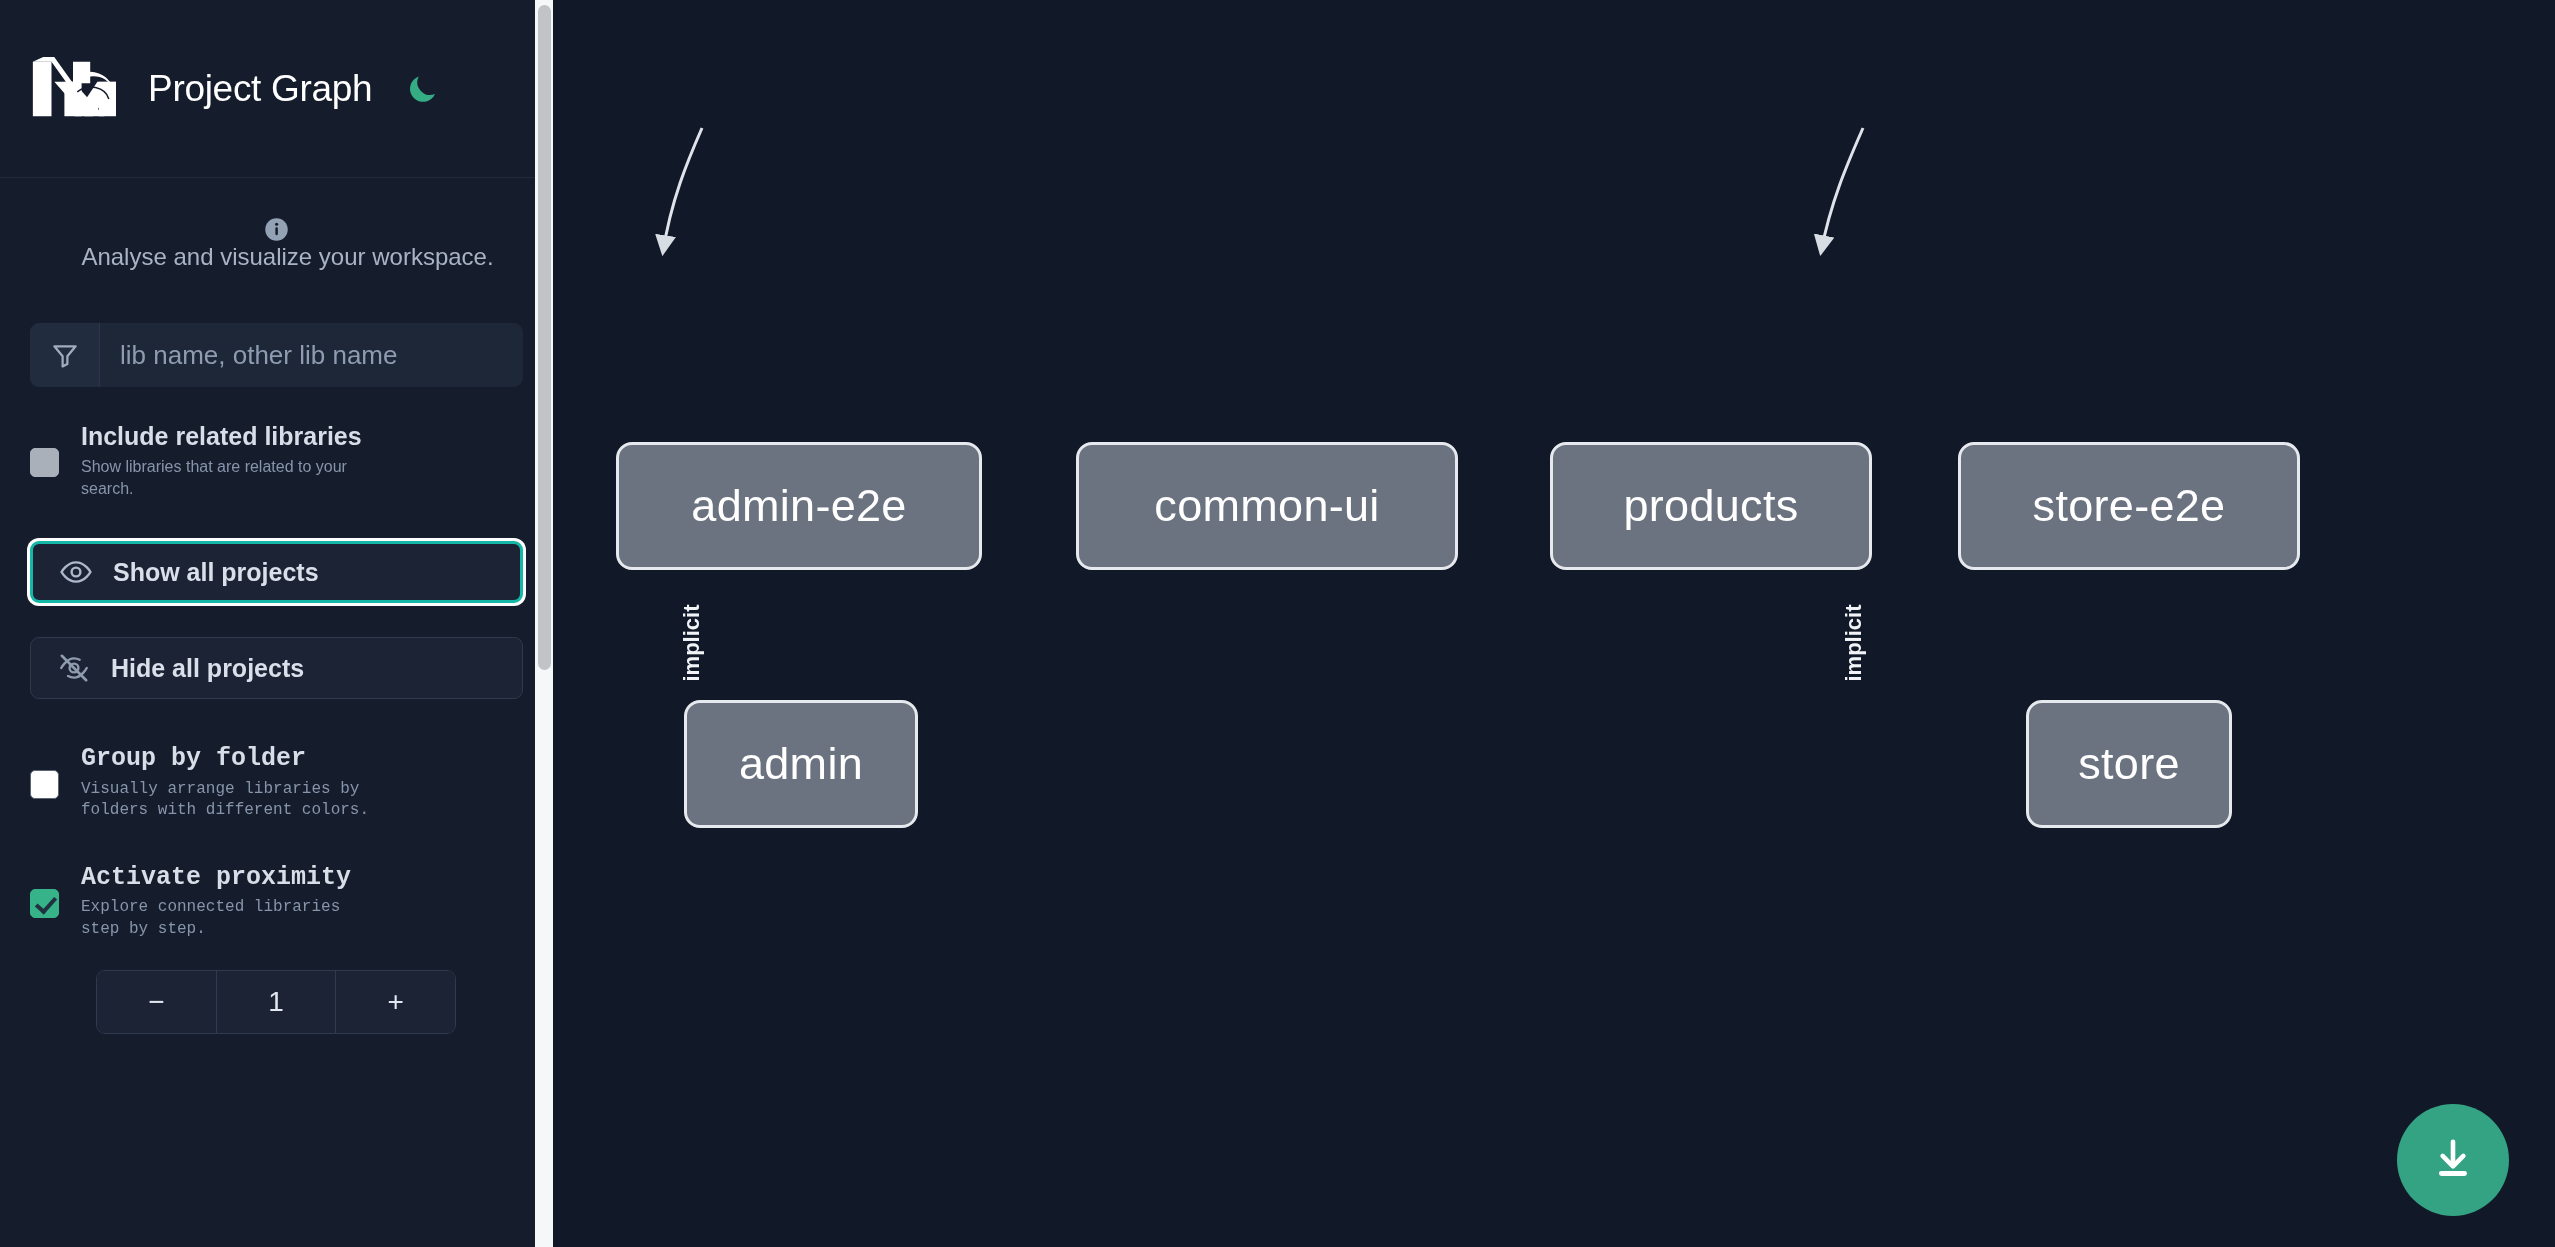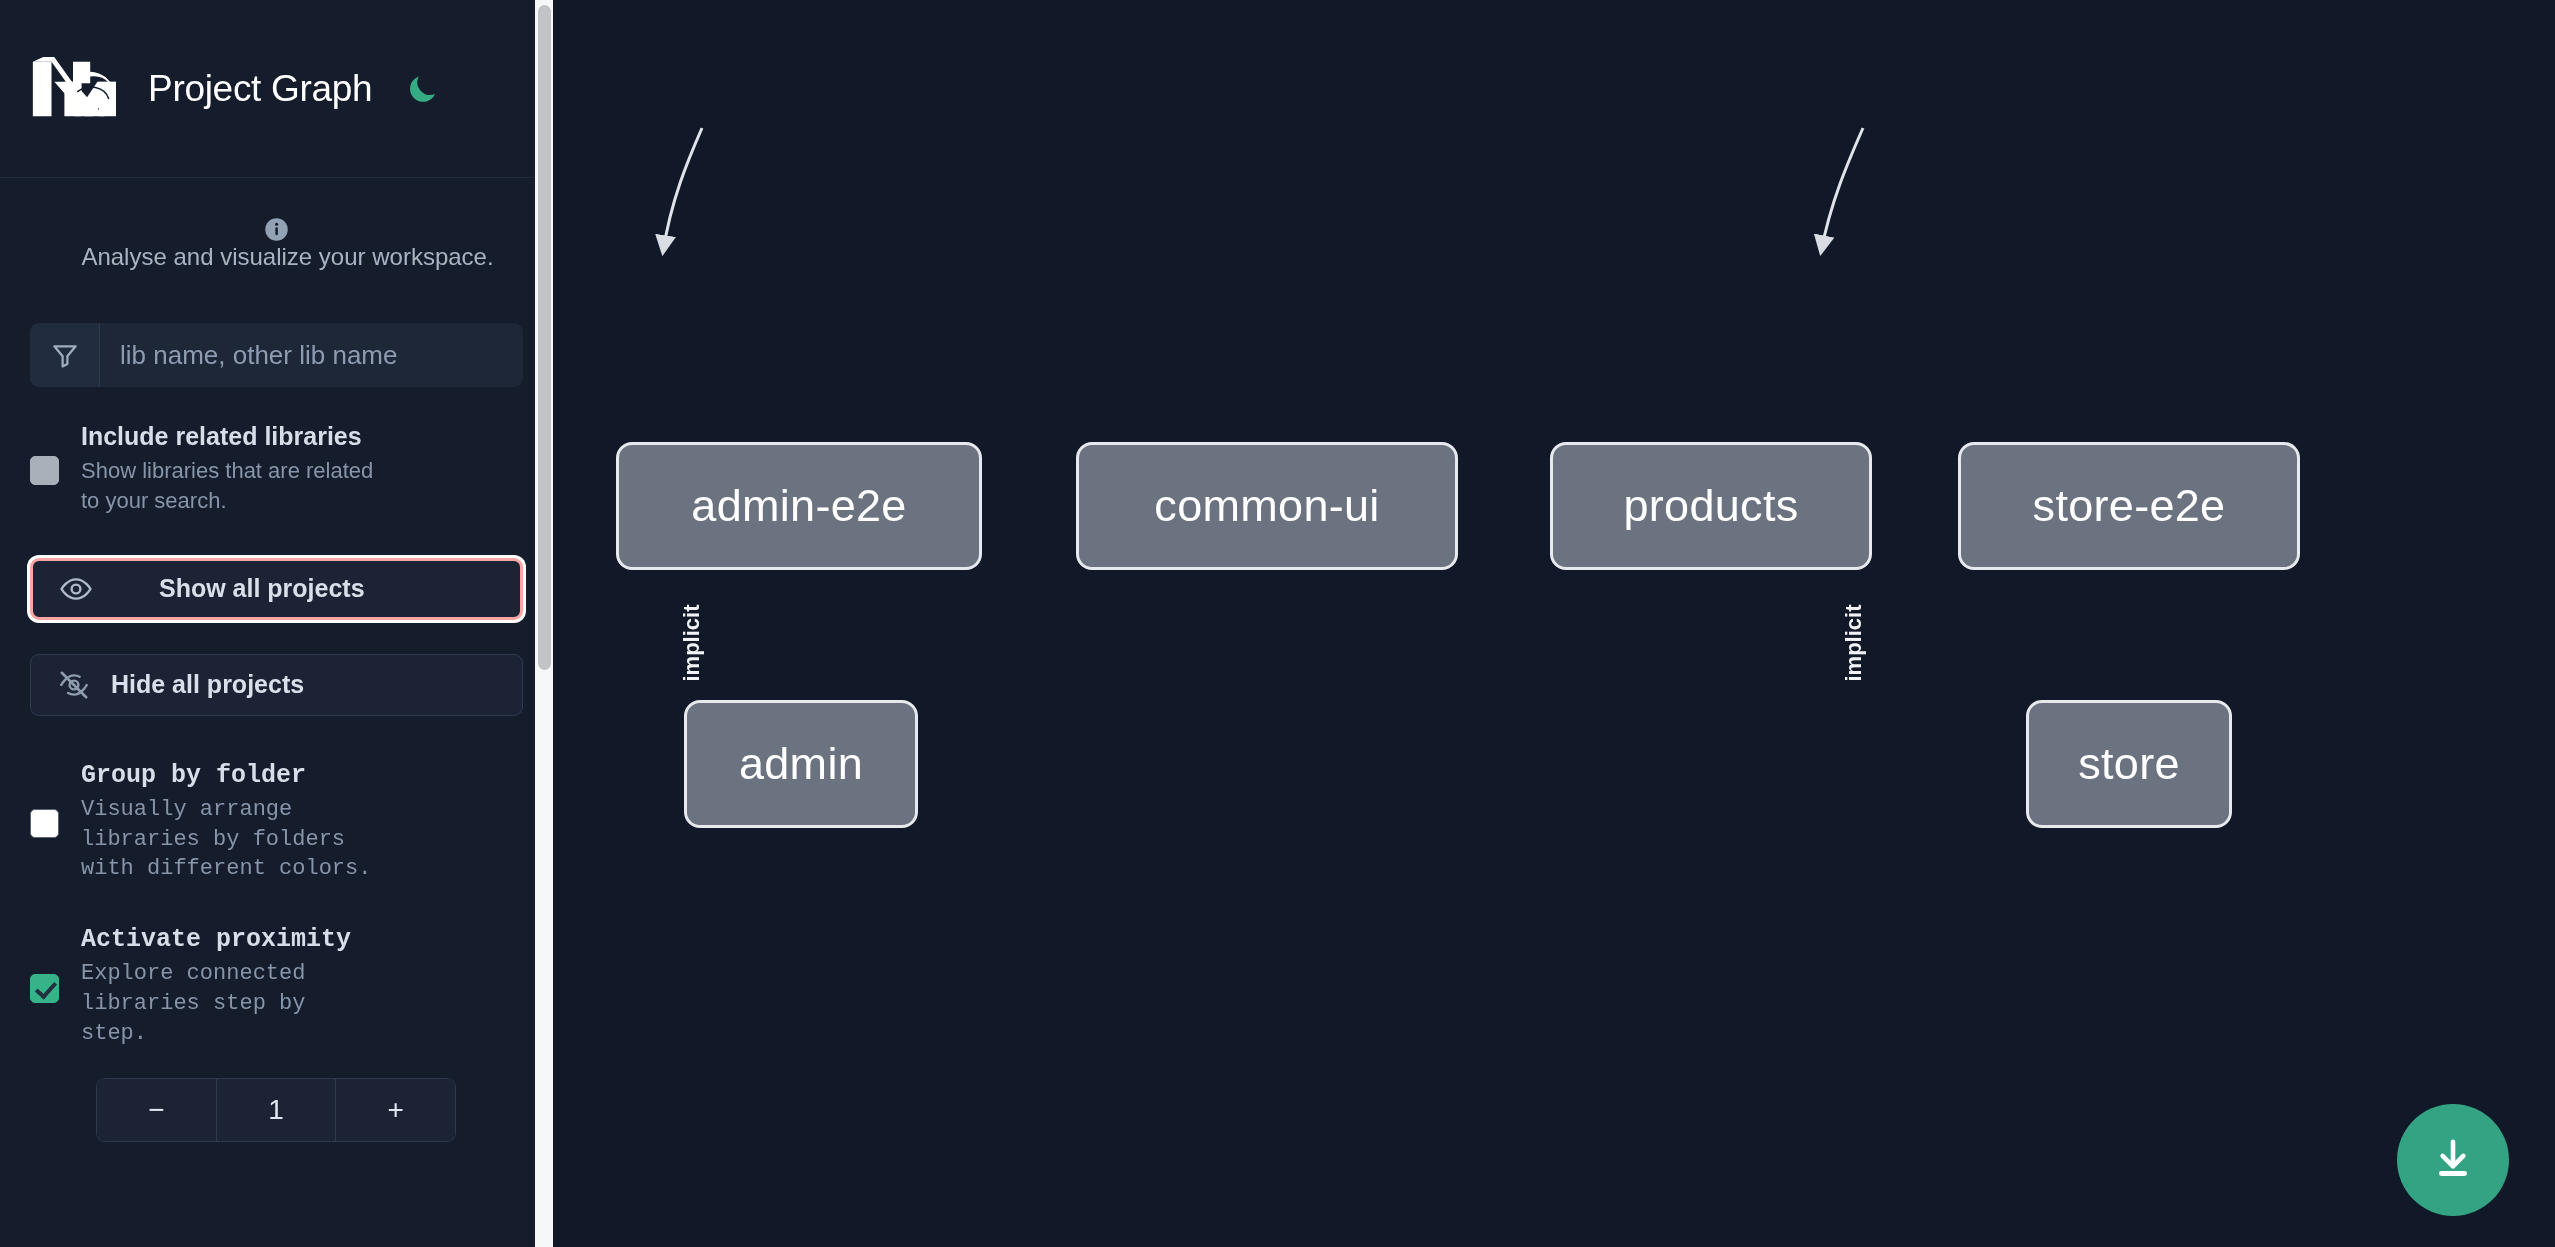--- a/index.html
+++ b/index.html
@@ -104,21 +104,21 @@
   }
   .check-texts { margin-left: 22px; }
   .check-label {
     color: #d7dee8;
     font-size: 25px;
     font-weight: bold;
     line-height: 1.25;
   }
   .check-desc {
     color: #8795aa;
-    font-size: 22px;
+    font-size: 16px;
     line-height: 1.35;
     margin-top: 4px;
     max-width: 300px;
   }
 
   .btn {
     margin-top: 34px;
     height: 62px;
     width: 100%;
     display: flex; align-items: center;
@@ -126,24 +126,23 @@
     border-radius: 9px;
     background: #1b2335;
     border: 1px solid #2e3a4e;
     color: #d9e0ea;
     font-size: 25px;
     font-weight: bold;
     cursor: pointer;
     font-family: "Liberation Sans", sans-serif;
   }
   .btn.focused {
-    border: 3px solid #fca5a5;
+    border: 3px solid #14b8a6;
     box-shadow: 0 0 0 3px #ffffff;
     margin-top: 42px;
-    gap: 46px;
   }
   .btn .bicon { width: 34px; height: 34px; flex: 0 0 34px; margin-right: 20px; }
   .btn .blabel { white-space: nowrap; }
 
   .stepper {
     margin: 30px 0 0 66px;
     display: flex;
     width: 360px; height: 64px;
     border-radius: 9px;
     overflow: hidden;

